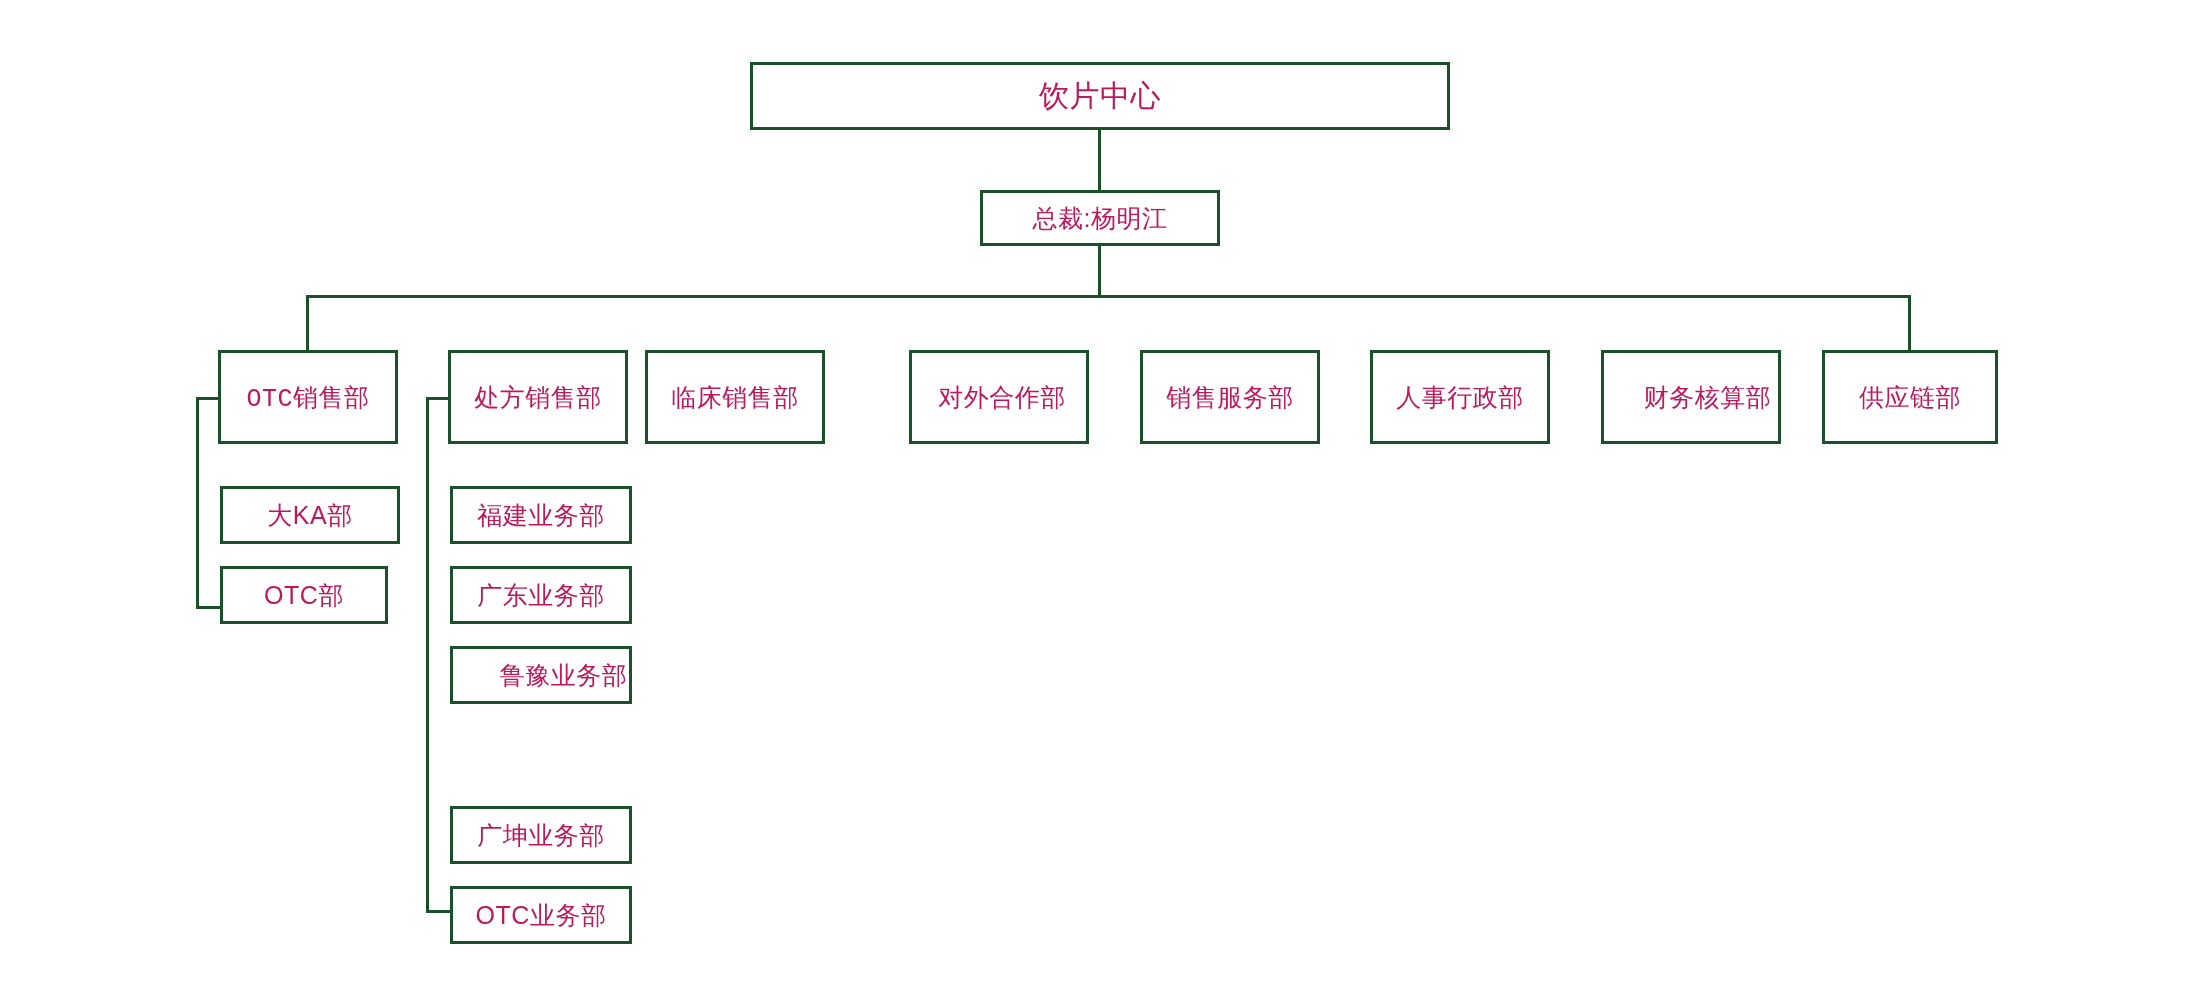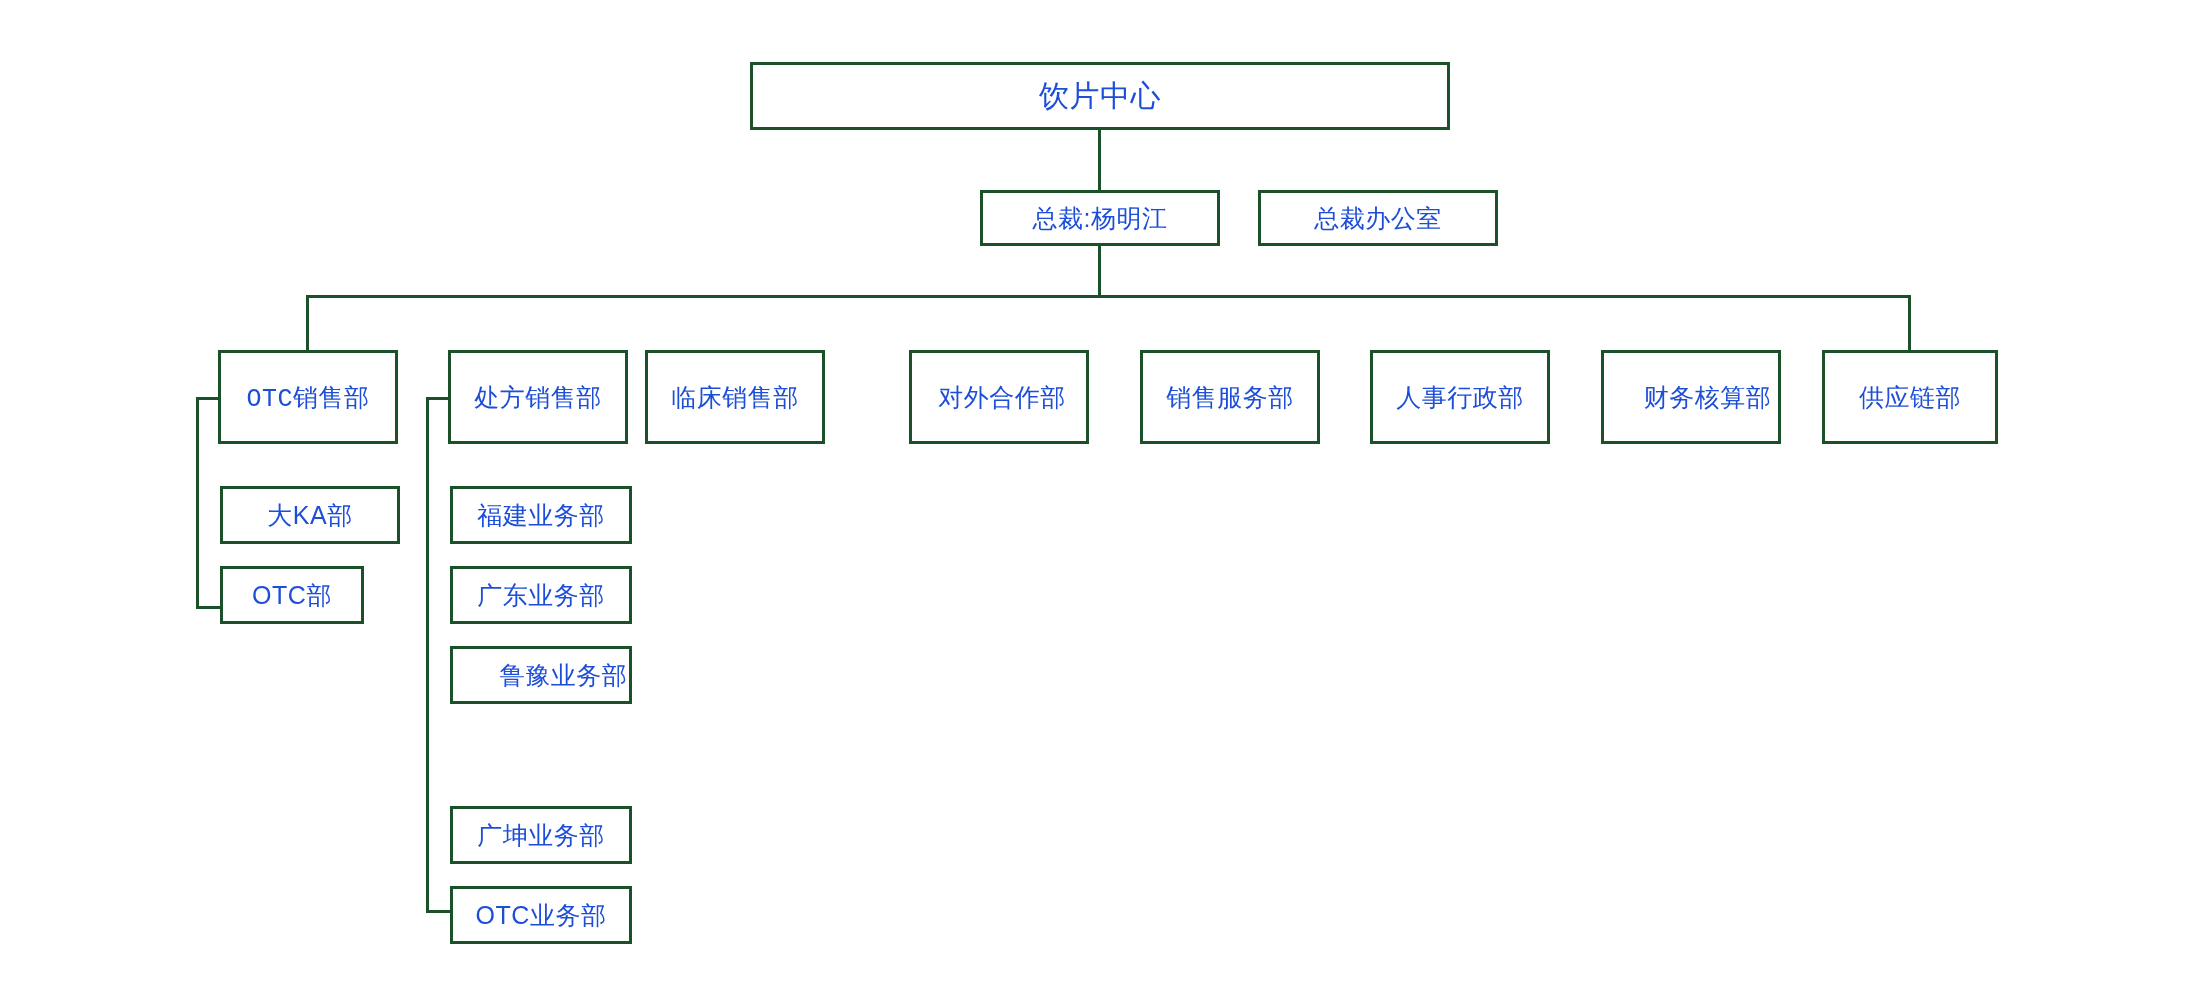--- a/index.html
+++ b/index.html
@@ -16,21 +16,21 @@
     width: 2200px;
     height: 994px;
     background: #ffffff;
     overflow: hidden;
   }
   .node {
     position: absolute;
     box-sizing: border-box;
     border: 3px solid #1a5129;
     background: #ffffff;
-    color: #1d4ed8;
+    color: #be185d;
     display: flex;
     align-items: center;
     justify-content: center;
     text-align: center;
     white-space: nowrap;
     letter-spacing: 0.5px;
     z-index: 2;
   }
   .node-root     { font-size: 30px; }
   .node-exec     { font-size: 25px; }
@@ -69,23 +69,20 @@
   <div class="conn conn-h" style="left:426px; top:910px; width:24px;"></div>
 
   <div class="node node-root" style="left:750px; top:62px; width:700px; height:68px;">
     <span>饮片中心</span>
   </div>
 
   <div class="node node-exec" style="left:980px; top:190px; width:240px; height:56px;">
     <span>总裁:杨明江</span>
   </div>
 
-  <div class="node node-exec" style="left:1258px; top:190px; width:240px; height:56px;">
-    <span>总裁办公室</span>
-  </div>
 
   <div class="node node-dept" style="left:218px; top:350px; width:180px; height:94px;">
     <span>OTC销售部</span>
   </div>
 
   <div class="node node-dept" style="left:448px; top:350px; width:180px; height:94px;">
     <span>处方销售部</span>
   </div>
 
   <div class="node node-dept" style="left:645px; top:350px; width:180px; height:94px;">
@@ -109,21 +106,21 @@
   </div>
 
   <div class="node node-dept" style="left:1822px; top:350px; width:176px; height:94px;">
     <span>供应链部</span>
   </div>
 
   <div class="node node-sub" style="left:220px; top:486px; width:180px; height:58px;">
     <span>大KA部</span>
   </div>
 
-  <div class="node node-sub" style="left:220px; top:566px; width:144px; height:58px;">
+  <div class="node node-sub" style="left:220px; top:566px; width:168px; height:58px;">
     <span>OTC部</span>
   </div>
 
   <div class="node node-sub" style="left:450px; top:486px; width:182px; height:58px;">
     <span>福建业务部</span>
   </div>
 
   <div class="node node-sub" style="left:450px; top:566px; width:182px; height:58px;">
     <span>广东业务部</span>
   </div>

